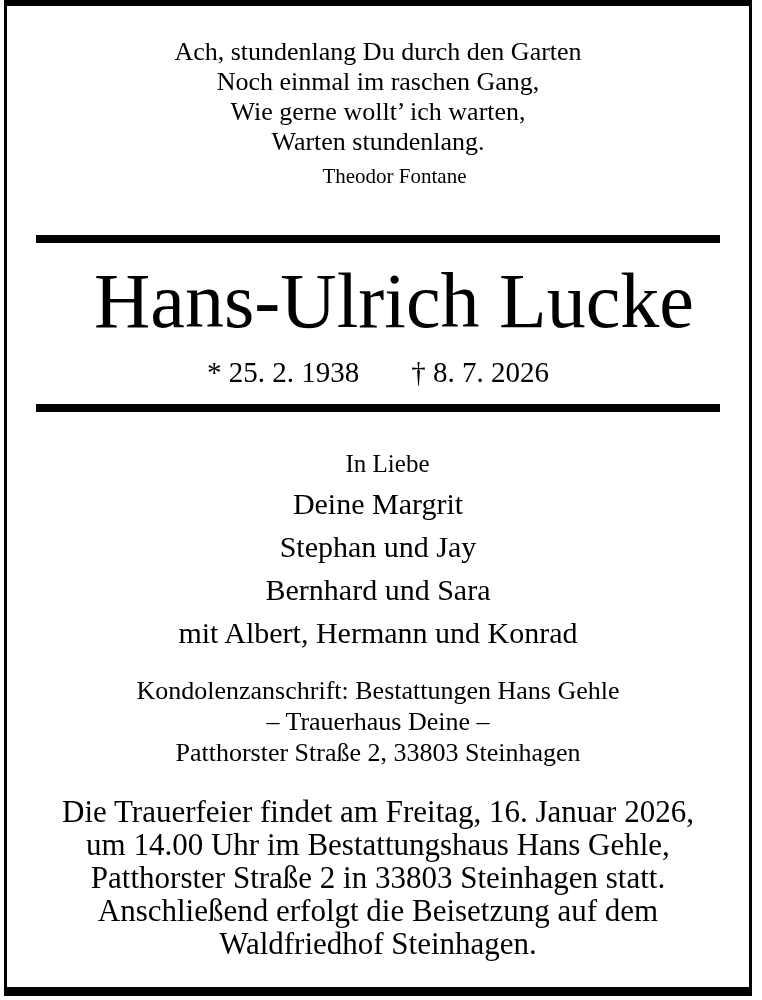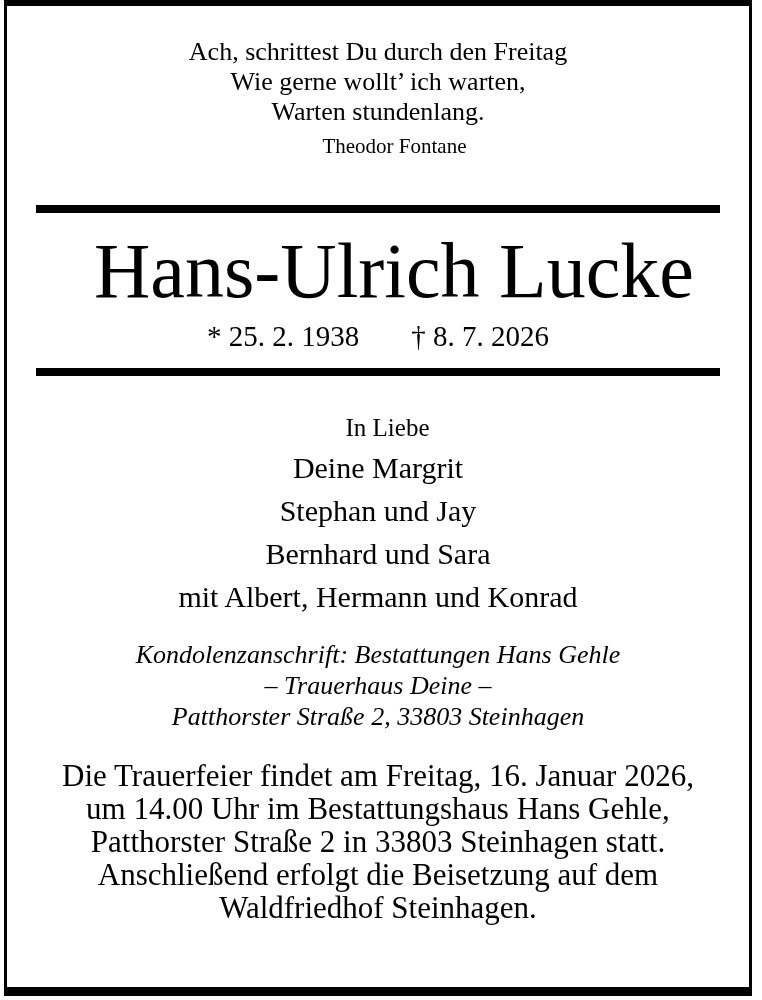--- a/index.html
+++ b/index.html
@@ -58,39 +58,38 @@
     margin: 20px 0 0 0;
     white-space: nowrap;
     padding-left: 32px;
   }
   .dates-row {
     display: flex;
     justify-content: center;
     gap: 52px;
     font-size: 29px;
     line-height: 34px;
-    margin-top: 10px;
+    margin-top: 16px;
   }
   .in-liebe {
     font-size: 25px;
     line-height: 28px;
     margin-top: 38px;
     margin-left: 19px;
   }
   .mourners {
     margin-top: 4px;
   }
   .mourner-line {
     font-size: 30px;
     line-height: 43px;
     display: block;
   }
   .condolence {
     margin-top: 21px;
-    font-style: italic;
   }
   .condolence-line {
     font-size: 26px;
     line-height: 31px;
     display: block;
   }
   .funeral {
     margin-top: 27px;
   }
   .funeral-line {
@@ -99,21 +98,22 @@
     display: block;
   }
 </style>
 </head>
 <body>
 
 <div class="frame">
   <div class="content">
 
     <div class="poem">
-      <span class="poem-line">Ach, schrittest Du durch den Freitag</span>
+      <span class="poem-line">Ach, stundenlang Du durch den Garten</span>
+      <span class="poem-line">Noch einmal im raschen Gang,</span>
       <span class="poem-line">Wie gerne wollt’ ich warten,</span>
       <span class="poem-line">Warten stundenlang.</span>
       <div class="poem-attribution">Theodor Fontane</div>
     </div>
 
     <div class="rule rule-top"></div>
 
     <h1 class="deceased-name">Hans-Ulrich Lucke</h1>
 
     <div class="dates-row">

